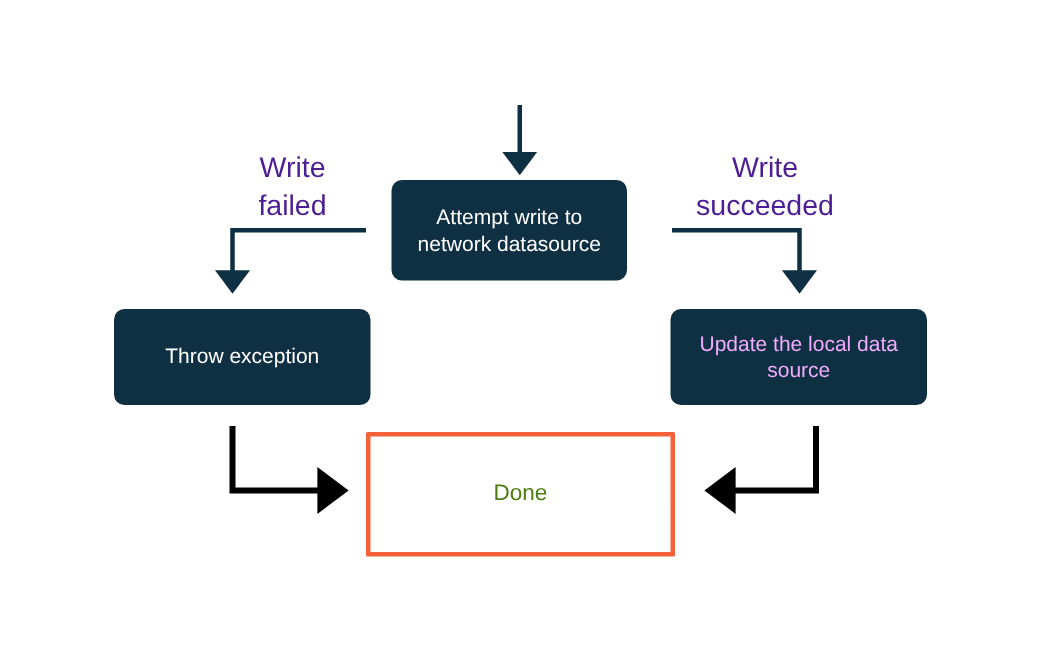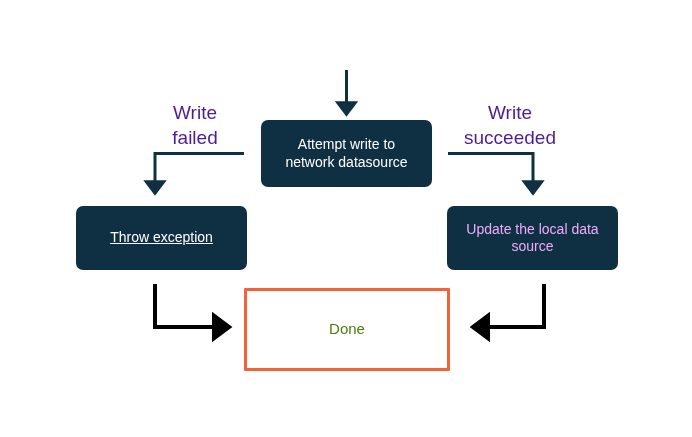--- a/index.html
+++ b/index.html
@@ -32,39 +32,38 @@
     width: 171px;
     height: 33px;
     background: #3ddc84;
     border-radius: 4px;
     color: #ffffff;
     font-size: 15px;
   }
   .node-attempt {
     left: 261px;
     top: 120px;
-    width: 171px;
+    width: 157px;
     height: 67px;
     background: #0f3042;
     border-radius: 7px;
     color: #ffffff;
     font-size: 14px;
     padding: 0 12px;
   }
   .node-throw {
     left: 76px;
     top: 206px;
     width: 171px;
     height: 64px;
     background: #0f3042;
     border-radius: 7px;
     color: #ffffff;
     font-size: 14px;
     padding: 0 12px;
-    text-decoration: underline;
   }
   .node-update {
     left: 447px;
     top: 206px;
     width: 171px;
     height: 64px;
     background: #0f3042;
     border-radius: 7px;
     color: #f0abfc;
     font-size: 14px;

